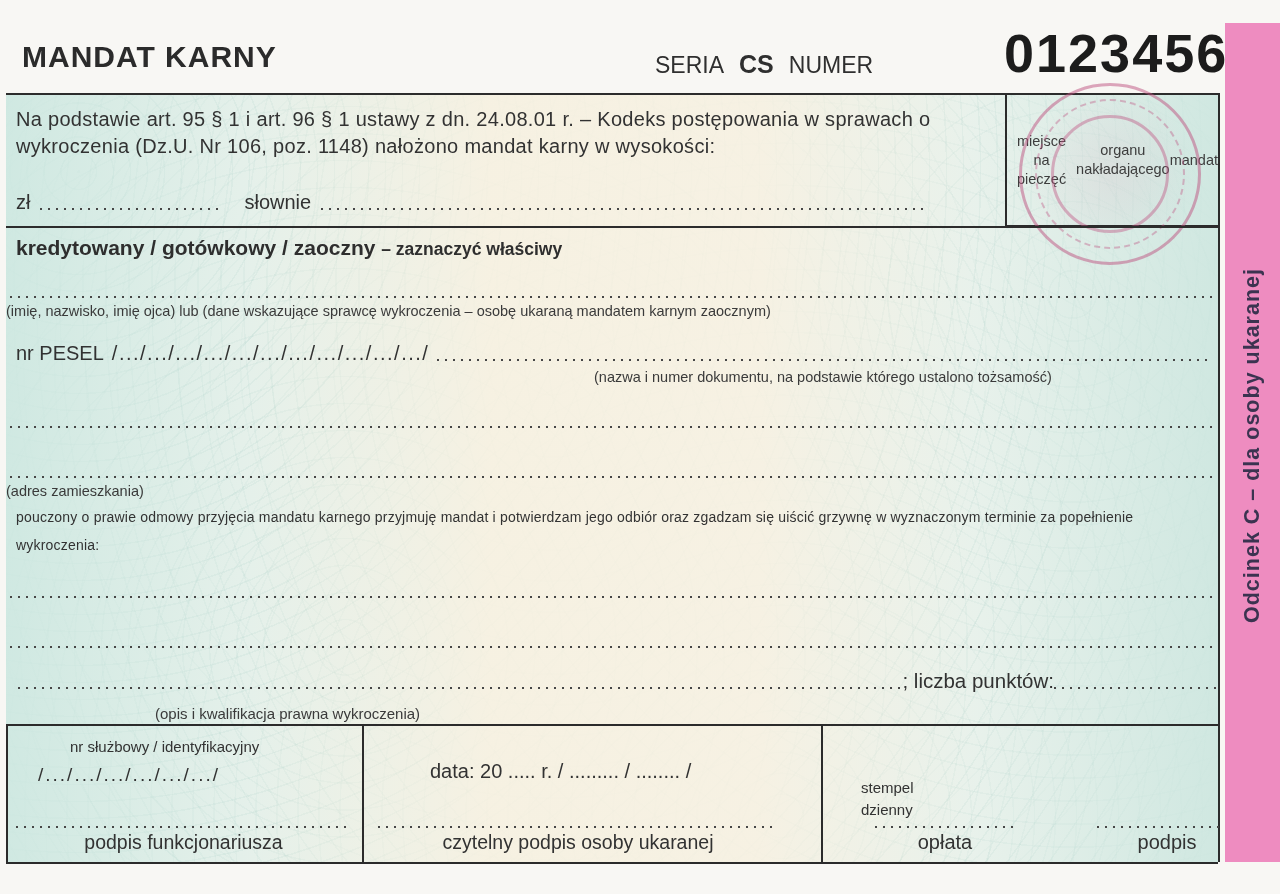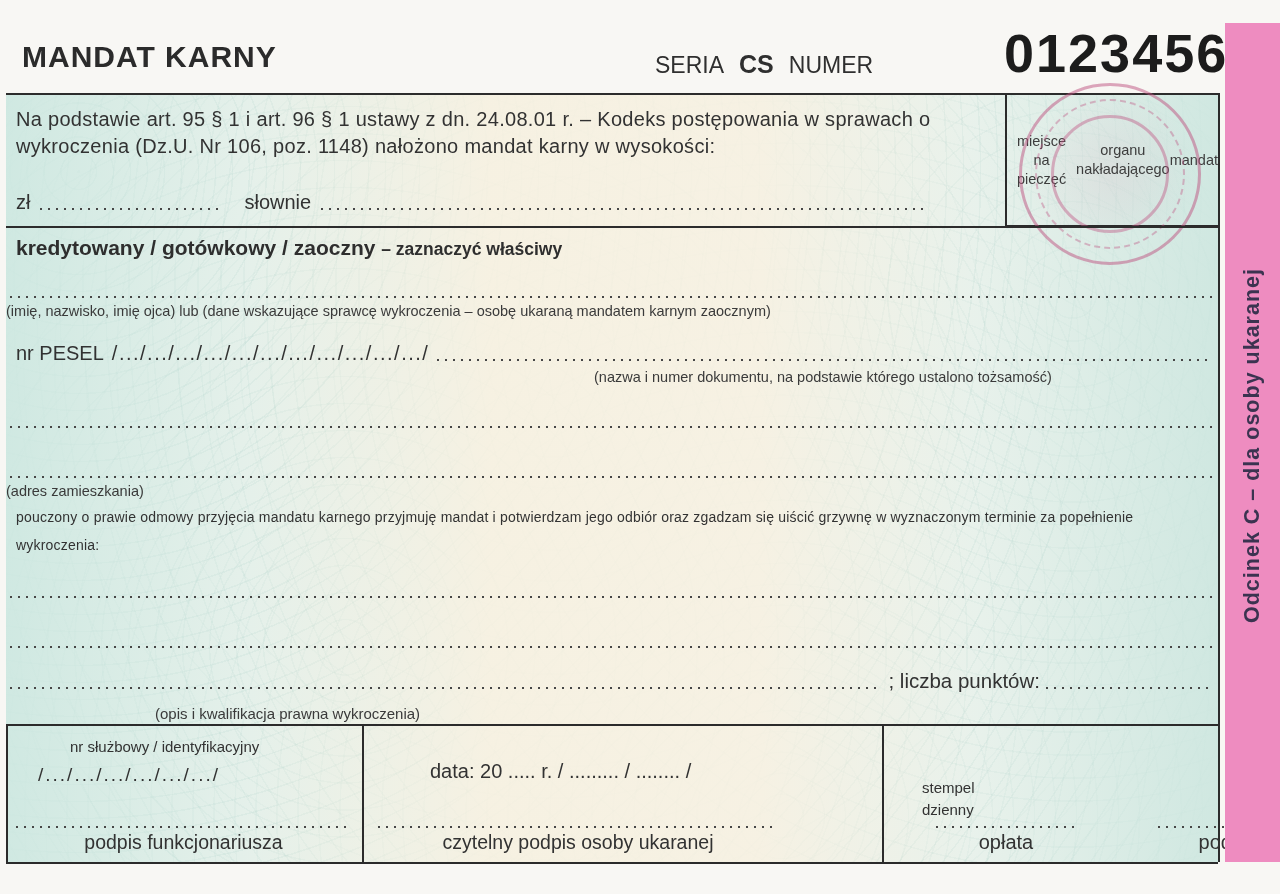--- a/index.html
+++ b/index.html
@@ -64,30 +64,30 @@
   .cap2{ left:588px; top:274px; width:584px; }
   .cap3{ left:0; top:388px; width:100%; }
   .cap4{ left:149px; top:610px; width:480px; font-size:15px; }
 
   .pesel{ left:10px; top:247px; width:1196px; display:flex; align-items:baseline; gap:8px; font-size:20px; }
   .slots{ letter-spacing:1.5px; white-space:nowrap; }
   .pesel .dl{ flex:1; align-self:flex-end; margin-bottom:4px; }
 
   .pouczony{ left:10px; top:408px; width:1160px; font-size:14px; line-height:28px; letter-spacing:0.2px; }
 
-  .points-row{ left:4px; top:574px; width:1204px; display:flex; align-items:baseline; gap:6px; font-size:20.5px; }
+  .points-row{ left:12px; top:574px; width:1204px; display:flex; align-items:baseline; gap:0; font-size:20.5px; }
   .points-row .dl{ align-self:flex-end; margin-bottom:4px; }
   .points-row .dl.lead{ flex:1; }
   .points-row .dl.tail{ width:168px; }
 
   
   .ftable{ left:0; top:629px; width:1212px; height:140px; border:2px solid #2b2b2b; border-right:none; display:flex;align-items:center; }
   .cell{ position:relative; height:100%; }
   .c1{ width:356px; border-right:2px solid #2b2b2b; }
-  .c2{ width:520px; border-right:2px solid #2b2b2b; }
+  .c2{ width:459px; border-right:2px solid #2b2b2b; }
   .c3{ flex:1; }
   .c1-label{ position:absolute; left:62px; top:12px; font-size:15px; }
   .c1-slots{ position:absolute; left:30px; top:38px; font-size:19px; letter-spacing:2px; }
   .c2-date{ position:absolute; left:66px; top:34px; font-size:20px; }
   .c3-stamp{ position:absolute; left:38px; top:51px; font-size:15px; line-height:22px; }
   .sig{ position:absolute; bottom:8px; display:flex; flex-direction:column; gap:3px; text-align:center; }
   .sig .dl{ width:100%; }
   .sig .lbl{ font-size:19.5px; }
   .sig-c1{ left:8px; width:335px; }
   .sig-c2{ left:14px; width:400px; }

